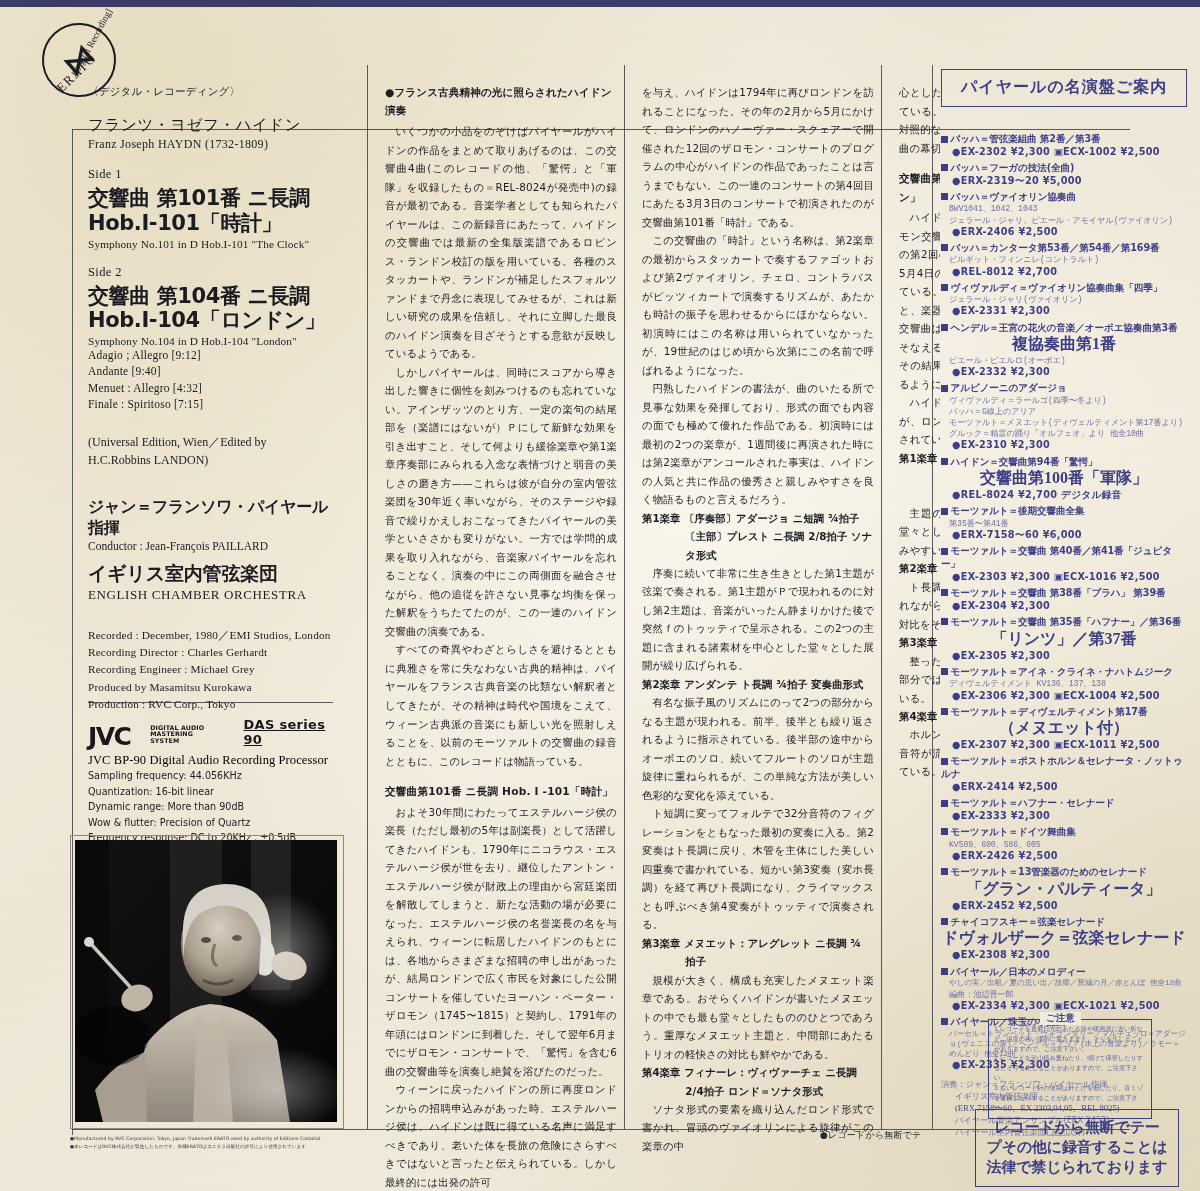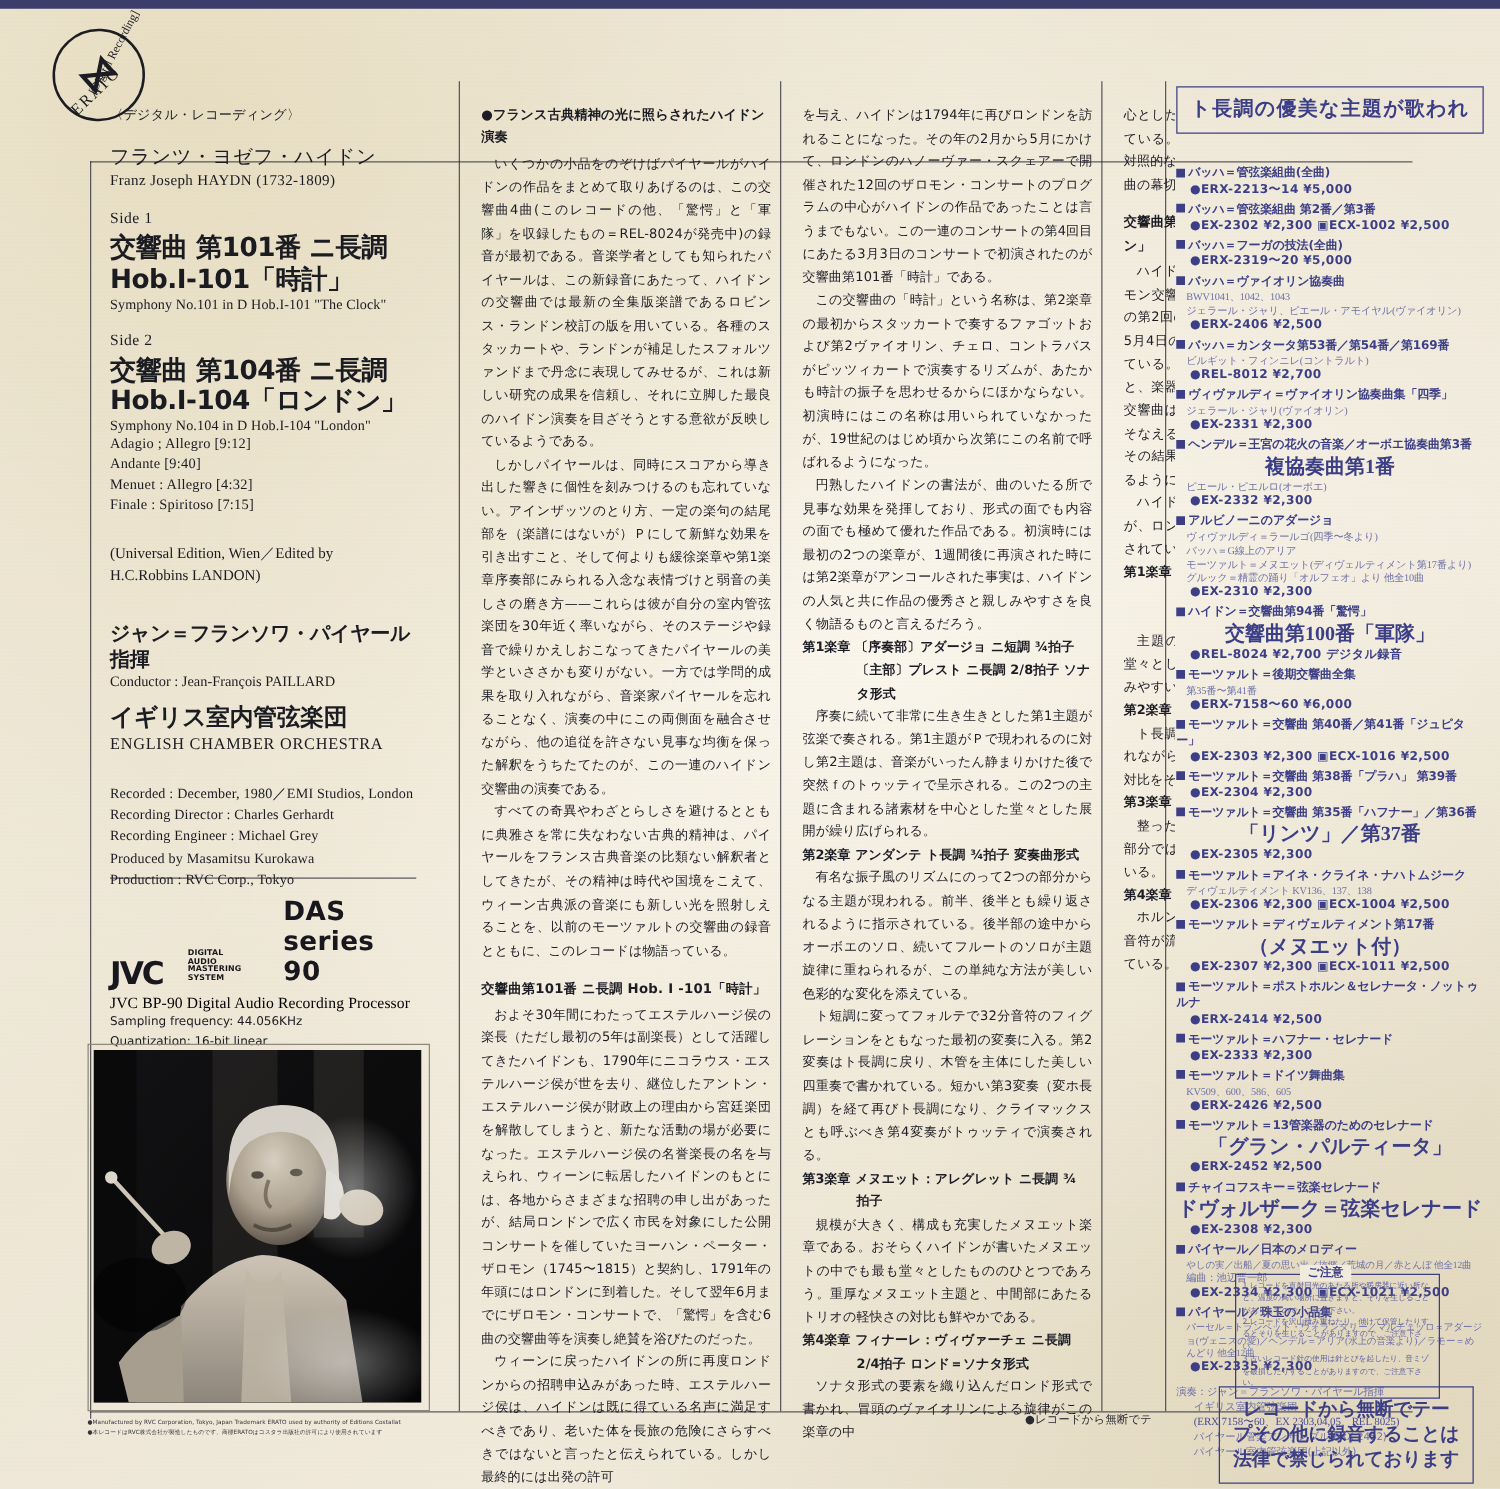--- a/index.html
+++ b/index.html
@@ -59,21 +59,21 @@
   .cond-en{font-size:11.5px;margin-top:1px;}
   .orch-jp{font-size:19px;font-family:"DejaVu Sans",sans-serif;font-weight:bold;margin-top:9px;letter-spacing:-.2px;}
   .orch-en{font-size:13px;letter-spacing:.6px;margin-top:0px;}
   .credits{font-size:11.3px;line-height:1.52;margin-top:24px;letter-spacing:.15px;}
 
   
   .jvcbox{position:absolute;left:88px;top:710px;width:248px;}
   .jvcrow{display:flex;align-items:flex-end;gap:20px;}
   .jvc-logo{font-family:"DejaVu Sans",sans-serif;font-weight:bold;font-size:25px;letter-spacing:-1.6px;color:#17171d;line-height:.9;}
   .jvc-sub{font-family:"DejaVu Sans",sans-serif;font-weight:bold;font-size:6.3px;line-height:1.08;color:#17171d;letter-spacing:.1px;padding-bottom:3px;}
-  .das{font-family:"DejaVu Sans",sans-serif;font-weight:bold;font-size:21px;color:#17171d;letter-spacing:.3px;padding-bottom:1px;margin-left:8px;}
+  .das{font-family:"DejaVu Sans",sans-serif;font-weight:bold;font-size:13px;color:#17171d;letter-spacing:.3px;padding-bottom:1px;margin-left:8px;text-decoration:underline;}
   .jvc-line1{font-size:12.5px;margin-top:5px;letter-spacing:.1px;}
   .jvc-spec{font-family:"DejaVu Sans",sans-serif;font-size:9.6px;line-height:1.62;letter-spacing:0px;color:#1b1b22;}
   .jvc-line2{font-size:12.5px;margin-top:3px;letter-spacing:.1px;}
 
   
   .photo{position:absolute;left:75px;top:833px;width:262px;height:282px;background:#0b0b0c;overflow:hidden;}
   .photo svg{display:block;}
   .photo-frame{position:absolute;left:70px;top:828px;width:272px;height:292px;border:1px solid #8d8879;}
   .fineprint{position:absolute;left:70px;top:1128px;width:560px;font-size:4.6px;
     font-family:"DejaVu Sans",sans-serif;line-height:1.75;color:#35353e;letter-spacing:.05px;}
@@ -101,21 +101,21 @@
   .ad-title{
     border:1.6px solid #3c3f86;text-align:center;font-family:"DejaVu Sans",sans-serif;
     font-size:16px;font-weight:bold;padding:7px 0 8px;letter-spacing:1px;color:#3c3f86;
   }
   .ad-list{margin-top:26px;}
   .ad-item{margin-bottom:3.5px;}
   .ad-t{font-family:"DejaVu Sans",sans-serif;font-size:9.6px;font-weight:bold;line-height:1.33;letter-spacing:-.1px;color:#3c3f86;}
   .ad-t .sq{display:inline-block;width:7px;height:7px;background:#3c3f86;margin-right:2.5px;vertical-align:-.5px;}
   .ad-t2{padding-left:9.5px;display:block;font-weight:bold;}
   .ad-t2.ctr{text-align:center;padding-left:0;}
-  .ad-perf{font-family:Liberation Serif, serif;font-size:8.2px;line-height:1.35;color:#6d70a8;padding-left:8px;letter-spacing:-.1px;}
+  .ad-perf{font-family:Liberation Mono, monospace;font-size:8.2px;line-height:1.35;color:#6d70a8;padding-left:8px;letter-spacing:-.1px;}
   .ad-perf.sm{font-size:7.6px;}
   .ad-cat{font-family:"DejaVu Sans",sans-serif;font-size:9.7px;font-weight:bold;padding-left:11px;letter-spacing:.3px;color:#3c3f86;line-height:1.3;}
   .ad-foot{font-family:"DejaVu Sans",sans-serif;font-size:8.3px;line-height:1.42;color:#6d70a8;margin-top:7px;letter-spacing:-.1px;}
   .ad-foot .i2{display:block;padding-left:14px;}
   .ad-foot .big{color:#4a4d93;font-size:8.8px;font-family:"Liberation Serif",serif;}
 
   .notice{position:absolute;left:988px;top:1012px;width:152px;border:1.3px solid #3c3f86;padding:4px 5px 6px;}
   .notice-title{position:absolute;left:1040px;top:1005px;background:#f1ebdd;padding:0 6px;font-family:"DejaVu Sans",sans-serif;font-size:9.5px;font-weight:bold;color:#3c3f86;}
   .notice p{margin:0;font-family:"DejaVu Sans",sans-serif;font-size:6.2px;line-height:1.58;color:#5d60a0;letter-spacing:-.05px;}
 
@@ -322,26 +322,22 @@
       <div class="mvthead">第2楽章 アンダンテ ト長調 2/4拍子</div>
       <p class="ind">ト長調の優美な主題が歌われ、変奏的に扱われながら展開してゆく。中間部の短調の部分が対比をそえてゆく。</p>
       <div class="mvthead">第3楽章 メヌエット：アレグロ  ニ長調 ¾拍子</div>
       <p class="ind">整った構成をもつメヌエット楽章。トリオの部分では木管の響きが美しい効果を作り出している。</p>
       <div class="mvthead">第4楽章 フィナーレ：スピリトーソ  ニ長調</div>
       <p class="ind">ホルンとチェロの保続的な低音の上に軽快な音符が流れ出す。主題の対比も鮮やかで充実している。</p>
     </div>
   </div>
 
   <div class="ad">
-    <div class="ad-title">ト長調の優美な主題が歌われ</div>
+    <div class="ad-title">パイヤールの名演盤ご案内</div>
     <div class="ad-list" id="ad-list">
-        <div class="ad-item">
-          <div class="ad-t"><span class="sq"></span>バッハ＝管弦楽組曲(全曲)</div>
-          <div class="ad-cat">●ERX-2213〜14 ¥5,000</div>
-        </div>
         <div class="ad-item">
           <div class="ad-t"><span class="sq"></span>バッハ＝管弦楽組曲 第2番／第3番</div>
           <div class="ad-cat">●EX-2302 ¥2,300   ▣ECX-1002 ¥2,500</div>
         </div>
         <div class="ad-item">
           <div class="ad-t"><span class="sq"></span>バッハ＝フーガの技法(全曲)</div>
           <div class="ad-cat">●ERX-2319〜20 ¥5,000</div>
         </div>
         <div class="ad-item">
           <div class="ad-t"><span class="sq"></span>バッハ＝ヴァイオリン協奏曲</div>

